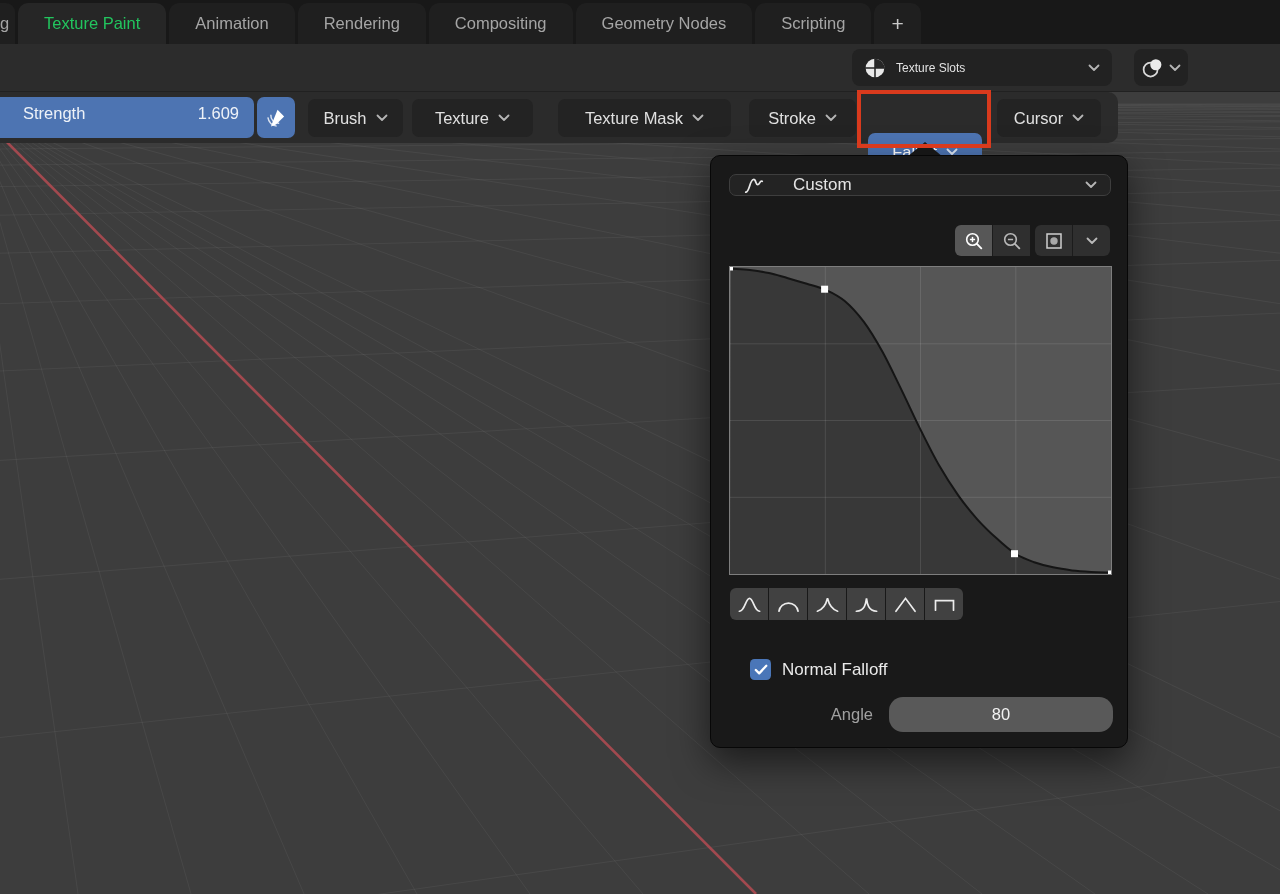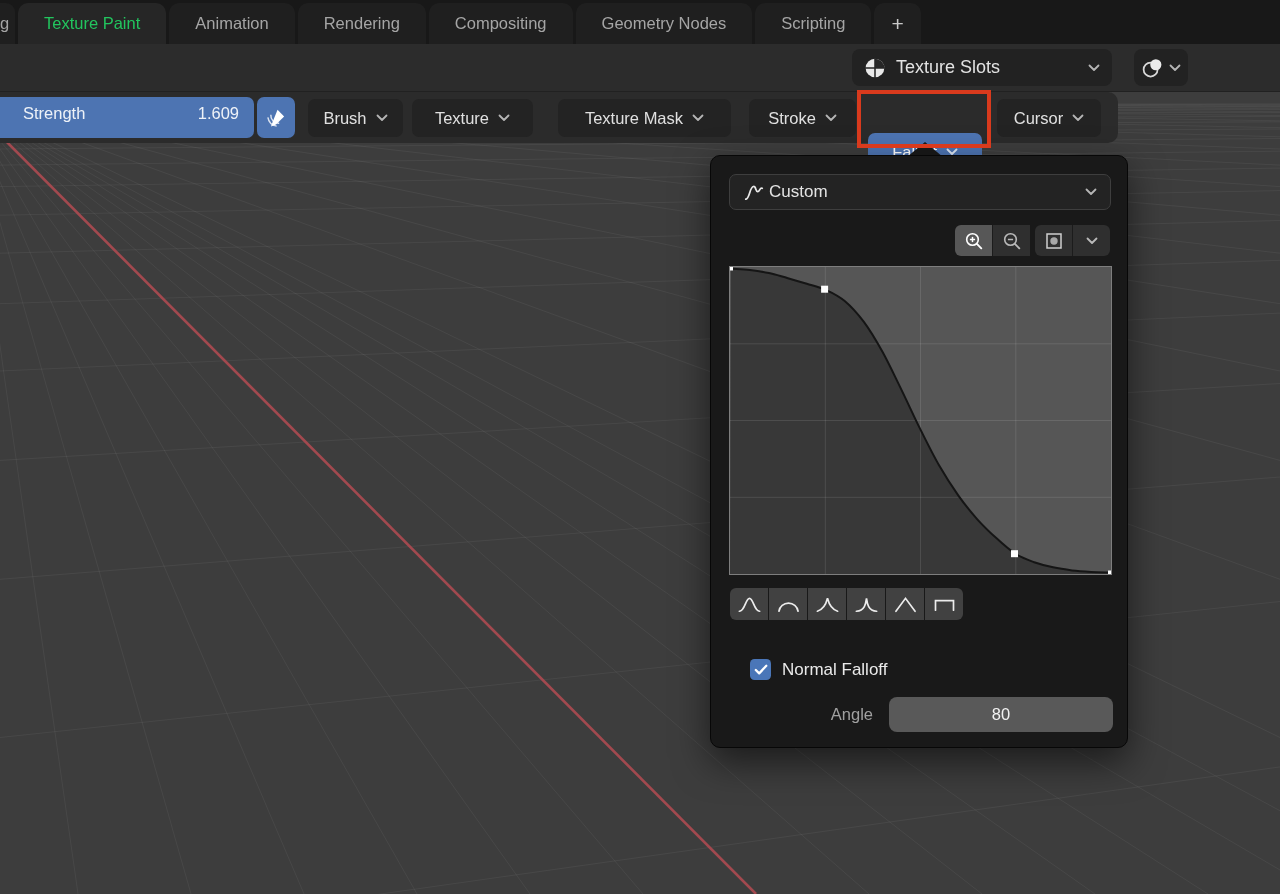--- a/index.html
+++ b/index.html
@@ -15,21 +15,21 @@
   
   #topbar{position:absolute;top:0;left:0;width:1280px;height:44px;background:#181818;z-index:20;display:flex;align-items:flex-end;}
   .tab{height:41px;display:flex;align-items:center;justify-content:center;
        background:#1f1f1f;color:#a5a5a5;font-size:16.5px;
        border-radius:10px 10px 0 0;margin-right:3px;padding:0 26px;white-space:nowrap;cursor:default;}
   .tab.active{background:#262626;color:#22c55e;}
   .tab.partial{width:15px;padding:0 0 0 0;border-radius:0 9px 0 0;overflow:hidden;justify-content:flex-start;}
   .tab.plus{padding:0 17px;font-size:21px;color:#c8c8c8;}
   
   #header{position:absolute;top:44px;left:0;width:1280px;height:48px;background:#2c2c2c;z-index:15;border-bottom:1px solid rgba(0,0,0,.25);box-sizing:border-box;}
-  .hbtn{position:absolute;top:5px;height:37px;background:#222222;border-radius:8px;display:flex;align-items:center;color:#e2e2e2;font-size:18px;box-sizing:border-box;}
+  .hbtn{position:absolute;top:5px;height:37px;background:#222222;border-radius:8px;display:flex;align-items:center;color:#e2e2e2;font-size:12px;box-sizing:border-box;}
   #texture-slots{left:852px;width:260px;padding:0 12px;gap:10px;}
   #texture-slots .grow{flex:1}
   #shading-btn{left:1134px;width:54px;padding:0 7px;gap:4px;justify-content:center;}
   .chev{color:#b5b5b5;width:12px;height:8px;flex:0 0 auto;}
   .icon{flex:0 0 auto;display:inline-flex;}
   
   #toolrow{position:absolute;top:92px;left:0;width:1118px;height:51px;background:#2b2b2b;z-index:15;border-radius:0 10px 10px 0;}
   #strength-slider{position:absolute;left:0;top:5px;width:254px;height:41px;background:var(--blue);
       border-radius:0 7px 7px 0;display:flex;align-items:center;justify-content:space-between;
       padding:0 15px 8px 23px;box-sizing:border-box;color:#eef2f8;font-size:16.5px;}
@@ -42,43 +42,43 @@
   .tbtn.active .chev{color:#dde7f5;}
   
   #annotation-box{position:absolute;left:857px;top:90px;width:134px;height:58px;
       border:4px solid #d93a1d;box-sizing:border-box;z-index:40;pointer-events:none;}
   
   #popup-arrow{position:absolute;left:907px;top:142px;width:0;height:0;z-index:30;
       border-left:18px solid transparent;border-right:18px solid transparent;border-bottom:15px solid #191919;}
   #falloff-popup{position:absolute;left:710px;top:155px;width:418px;height:593px;background:#191919;
       border:1px solid #070707;border-radius:10px;box-sizing:border-box;z-index:35;
       box-shadow:0 14px 36px rgba(0,0,0,.55);}
-  #preset-dropdown{position:absolute;left:18px;top:18px;width:382px;height:36px;background:#232323;
+  #preset-dropdown{position:absolute;left:18px;top:18px;width:382px;height:22px;background:#232323;
       border:1px solid #3e3e3e;border-radius:7px;box-sizing:border-box;display:flex;align-items:center;
-      gap:4px;padding:0 13px;color:#e3e3e3;font-size:17px;}
+      gap:28px;padding:0 13px;color:#e3e3e3;font-size:17px;}
   #preset-dropdown .grow{flex:1}
   #curve-toolbar{position:absolute;top:69px;right:17px;height:31px;display:flex;align-items:center;}
   .cbtn{width:37px;height:31px;background:#2f2f2f;display:flex;align-items:center;justify-content:center;color:#b9b9b9;}
   .cbtn.first{border-radius:6px 0 0 6px;}
   .cbtn.last{border-radius:0 6px 6px 0;}
   .cbtn.single-l{border-radius:6px 0 0 6px;}
   .cbtn.sel{background:#575757;color:#ffffff;}
   .cgap{width:5px;}
   .cdiv{width:1px;height:31px;background:#1c1c1c;}
   #curve-widget{position:absolute;left:19px;top:111px;width:381px;height:307px;outline:1px solid #7e7e7e;}
   #preset-row{position:absolute;left:19px;top:432px;display:flex;}
   .pbtn{width:38px;height:32px;background:#414141;display:flex;align-items:center;justify-content:center;margin-right:1px;}
   .pbtn:first-child{border-radius:6px 0 0 6px;}
   .pbtn:last-child{border-radius:0 6px 6px 0;margin-right:0;}
   #nf-row{position:absolute;left:19px;top:503px;display:flex;align-items:center;gap:11px;margin-left:20px;}
   #nf-checkbox{width:21px;height:21px;background:var(--cblue);border-radius:4.5px;display:flex;align-items:center;justify-content:center;}
   #nf-label{color:#e9e9e9;font-size:17px;}
   #angle-row{position:absolute;left:0;top:541px;width:418px;height:35px;}
   #angle-label{position:absolute;left:0;top:0;width:162px;height:35px;display:flex;align-items:center;justify-content:flex-end;color:#a0a0a0;font-size:16.5px;}
-  #angle-field{position:absolute;left:178px;top:0;width:224px;height:35px;background:#595959;border-radius:8px;
+  #angle-field{position:absolute;left:178px;top:0;width:224px;height:35px;background:#595959;border-radius:14px;
       display:flex;align-items:center;justify-content:center;color:#f2f2f2;font-size:16.5px;}
 </style>
 </head>
 <body>
 
 <svg id="viewport" width="1280" height="894">
     <rect x="0" y="0" width="1280" height="894" fill="#3d3d3d"></rect>
     <line x1="0.0" y1="105.0" x2="1280.0" y2="103.9" stroke="rgba(255,255,255,0.055)" stroke-width="1"></line>
     <line x1="0.0" y1="106.7" x2="1280.0" y2="105.2" stroke="rgba(255,255,255,0.055)" stroke-width="1"></line>
     <line x1="0.0" y1="108.8" x2="1280.0" y2="107.0" stroke="rgba(255,255,255,0.055)" stroke-width="1"></line>

